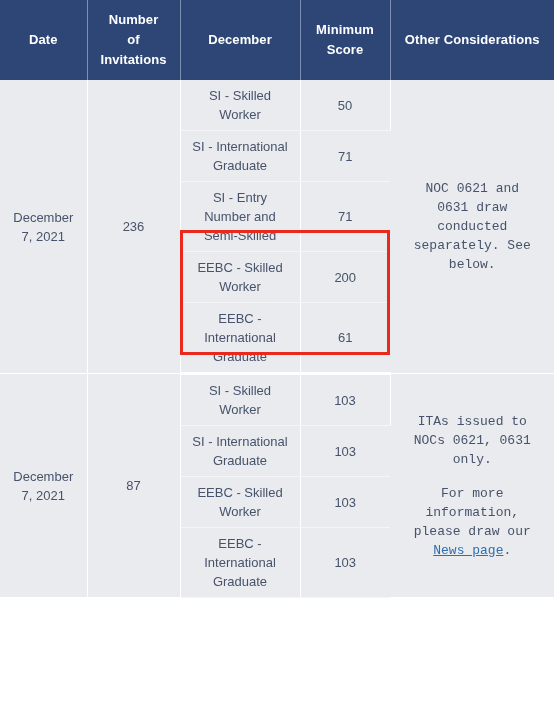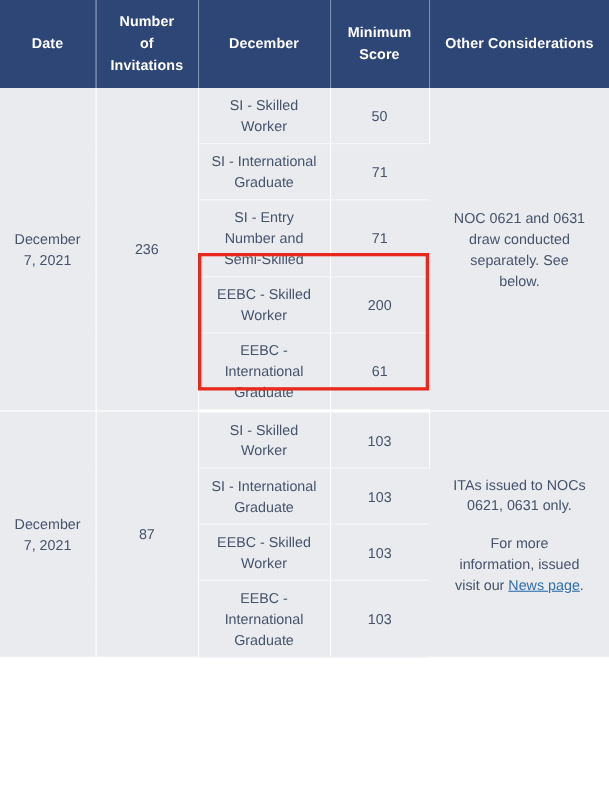--- a/index.html
+++ b/index.html
@@ -65,20 +65,21 @@
   .col-other { width: 164px; }
 
   td.date-cell,
   td.num-cell,
   td.other-cell {
     border-bottom: 1px solid #ffffff;
   }
 
   .other-cell p {
     margin: 12px;
+    font-family: Liberation Mono, monospace;
   }
   .other-cell p + p {
     margin-top: 15px;
   }
   .other-cell a {
     color: #2f6fad;
     text-decoration: underline;
   }
 
   
@@ -161,21 +162,21 @@
     <tr>
       <td class="date-cell" rowspan="4">
         <span>December</span><br>
         <span>7, 2021</span>
       </td>
       <td class="num-cell" rowspan="4">87</td>
       <td>SI - Skilled Worker</td>
       <td>103</td>
       <td class="other-cell" rowspan="4">
         <p>ITAs issued to NOCs 0621, 0631 only.</p>
-        <p><span>For more information, issued visit our </span><a href="#">News page</a><span>.</span></p>
+        <p><span>For more information, please draw our </span><a href="#">News page</a><span>.</span></p>
       </td>
     </tr>
 
     <tr>
       <td>SI - International Graduate</td>
       <td>103</td>
     </tr>
 
     <tr>
       <td>EEBC - Skilled Worker</td>

